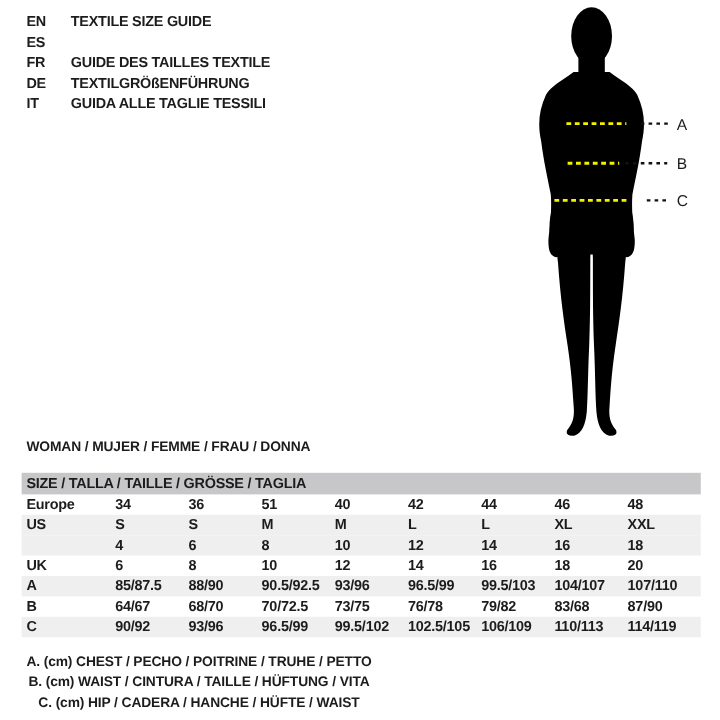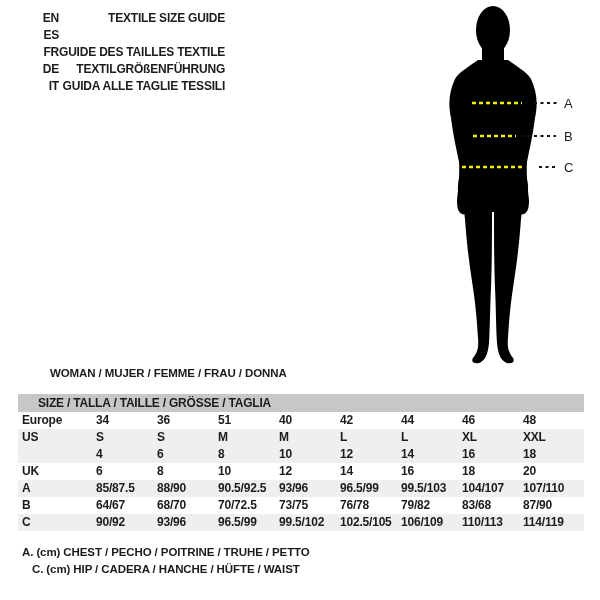--- a/index.html
+++ b/index.html
@@ -6,51 +6,50 @@
   html, body { width: 600px; height: 600px; background: #ffffff; }
   body {
     position: relative;
     font-family: "Liberation Sans", "DejaVu Sans", sans-serif;
     color: #1c1c1c;
     overflow: hidden;
   }
 
   
   .lang-block {
-    position: absolute; left: 22px; top: 10px; text-align: right;
+    position: absolute; left: 22px; top: 10px;
   }
   .lang-row {
     display: grid; grid-template-columns: 37px auto;
     height: 17px; line-height: 17px;
     font-size: 12px; font-weight: 700; letter-spacing: -0.2px;
     white-space: nowrap;
   }
 
   
   .figure-svg { position: absolute; left: 405px; top: 2px; width: 175px; height: 365px; }
   .figure-svg text {
     font-family: "Liberation Sans", "DejaVu Sans", sans-serif;
     font-size: 13px; font-weight: 400; fill: #1c1c1c;
   }
 
   
   .section-title {
     position: absolute; left: 22px; top: 367px;
     font-size: 11.5px; font-weight: 700; letter-spacing: -0.1px;
     white-space: nowrap;
-    margin-left: 28px;
   }
 
   
   .size-table { position: absolute; left: 18px; top: 394px; width: 566px; }
   .t-header {
     height: 18px; line-height: 18px;
     background: #c7c7c9;
     font-size: 12px; font-weight: 700; letter-spacing: -0.2px;
-    padding-left: 20px;
+    padding-left: 4px;
     white-space: nowrap;
   }
   .t-row {
     display: grid; grid-template-columns: 78px repeat(8, 1fr);
     height: 17px; line-height: 17px;
     font-size: 12px; font-weight: 700; letter-spacing: -0.2px;
   }
   .t-row.shaded { background: #efefef; }
   .t-label { text-align: left; padding-left: 4px; }
   .t-cell { text-align: left; }
@@ -244,14 +243,15 @@
     <span class="t-cell">99.5/102</span>
     <span class="t-cell">102.5/105</span>
     <span class="t-cell">106/109</span>
     <span class="t-cell">110/113</span>
     <span class="t-cell">114/119</span>
   </div>
 </div>
 
 <div class="legend">
   <div class="legend-line">A. (cm) CHEST / PECHO / POITRINE / TRUHE / PETTO</div>
+  <div class="legend-line">B. (cm) WAIST / CINTURA / TAILLE / HÜFTUNG / VITA</div>
   <div class="legend-line">C. (cm) HIP / CADERA / HANCHE / HÜFTE / WAIST</div>
 </div>
 
 </body></html>

